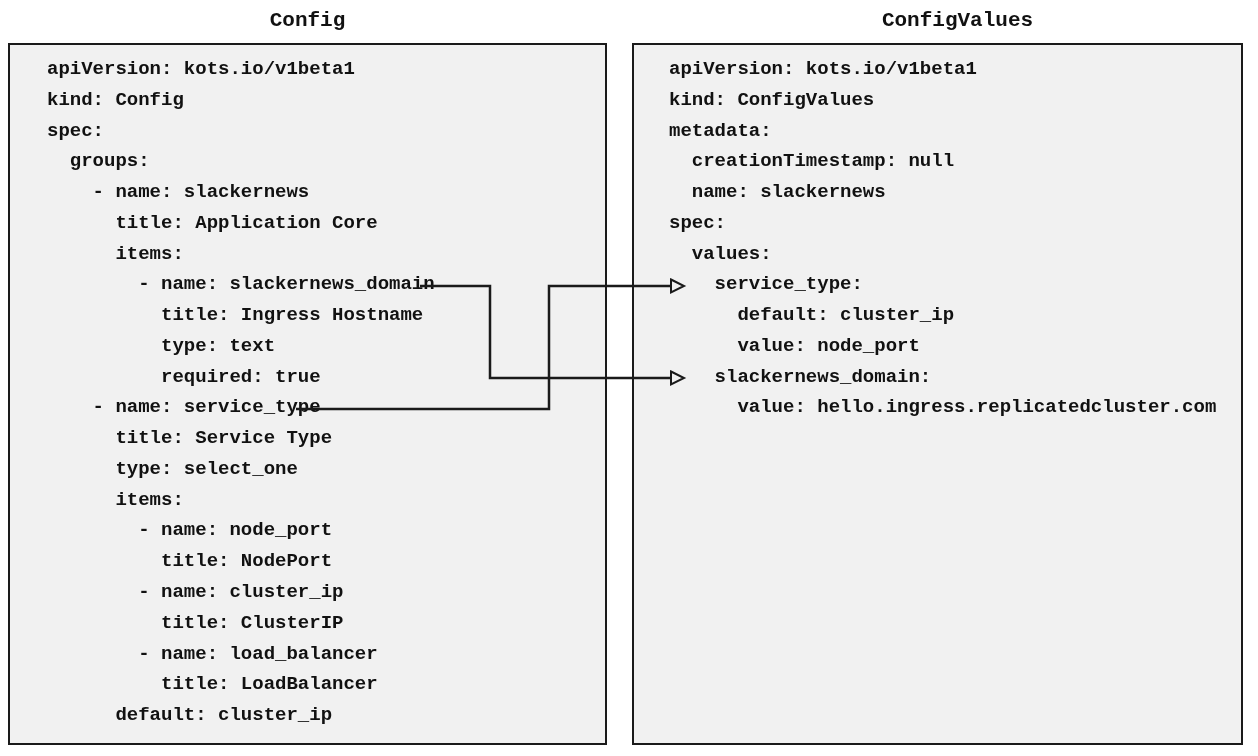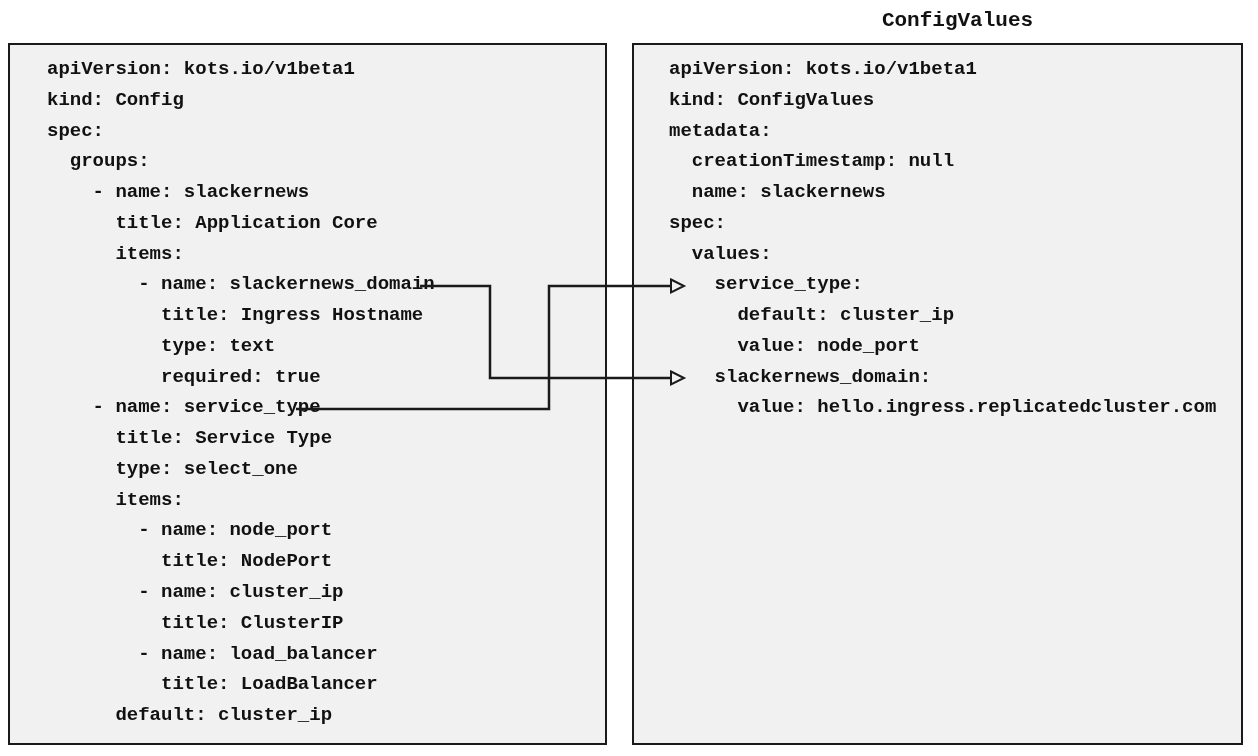--- a/index.html
+++ b/index.html
@@ -56,20 +56,21 @@
     top: 0;
     z-index: 5;
     pointer-events: none;
   }
 </style>
 </head>
 <body>
 
 <div class="stage">
 
+  <div class="panel-title left">Config</div>
 
   <div class="panel-title right">ConfigValues</div>
 
   <div class="panel left">
     <pre>apiVersion: kots.io/v1beta1
 kind: Config
 spec:
   groups:
     - name: slackernews
       title: Application Core

